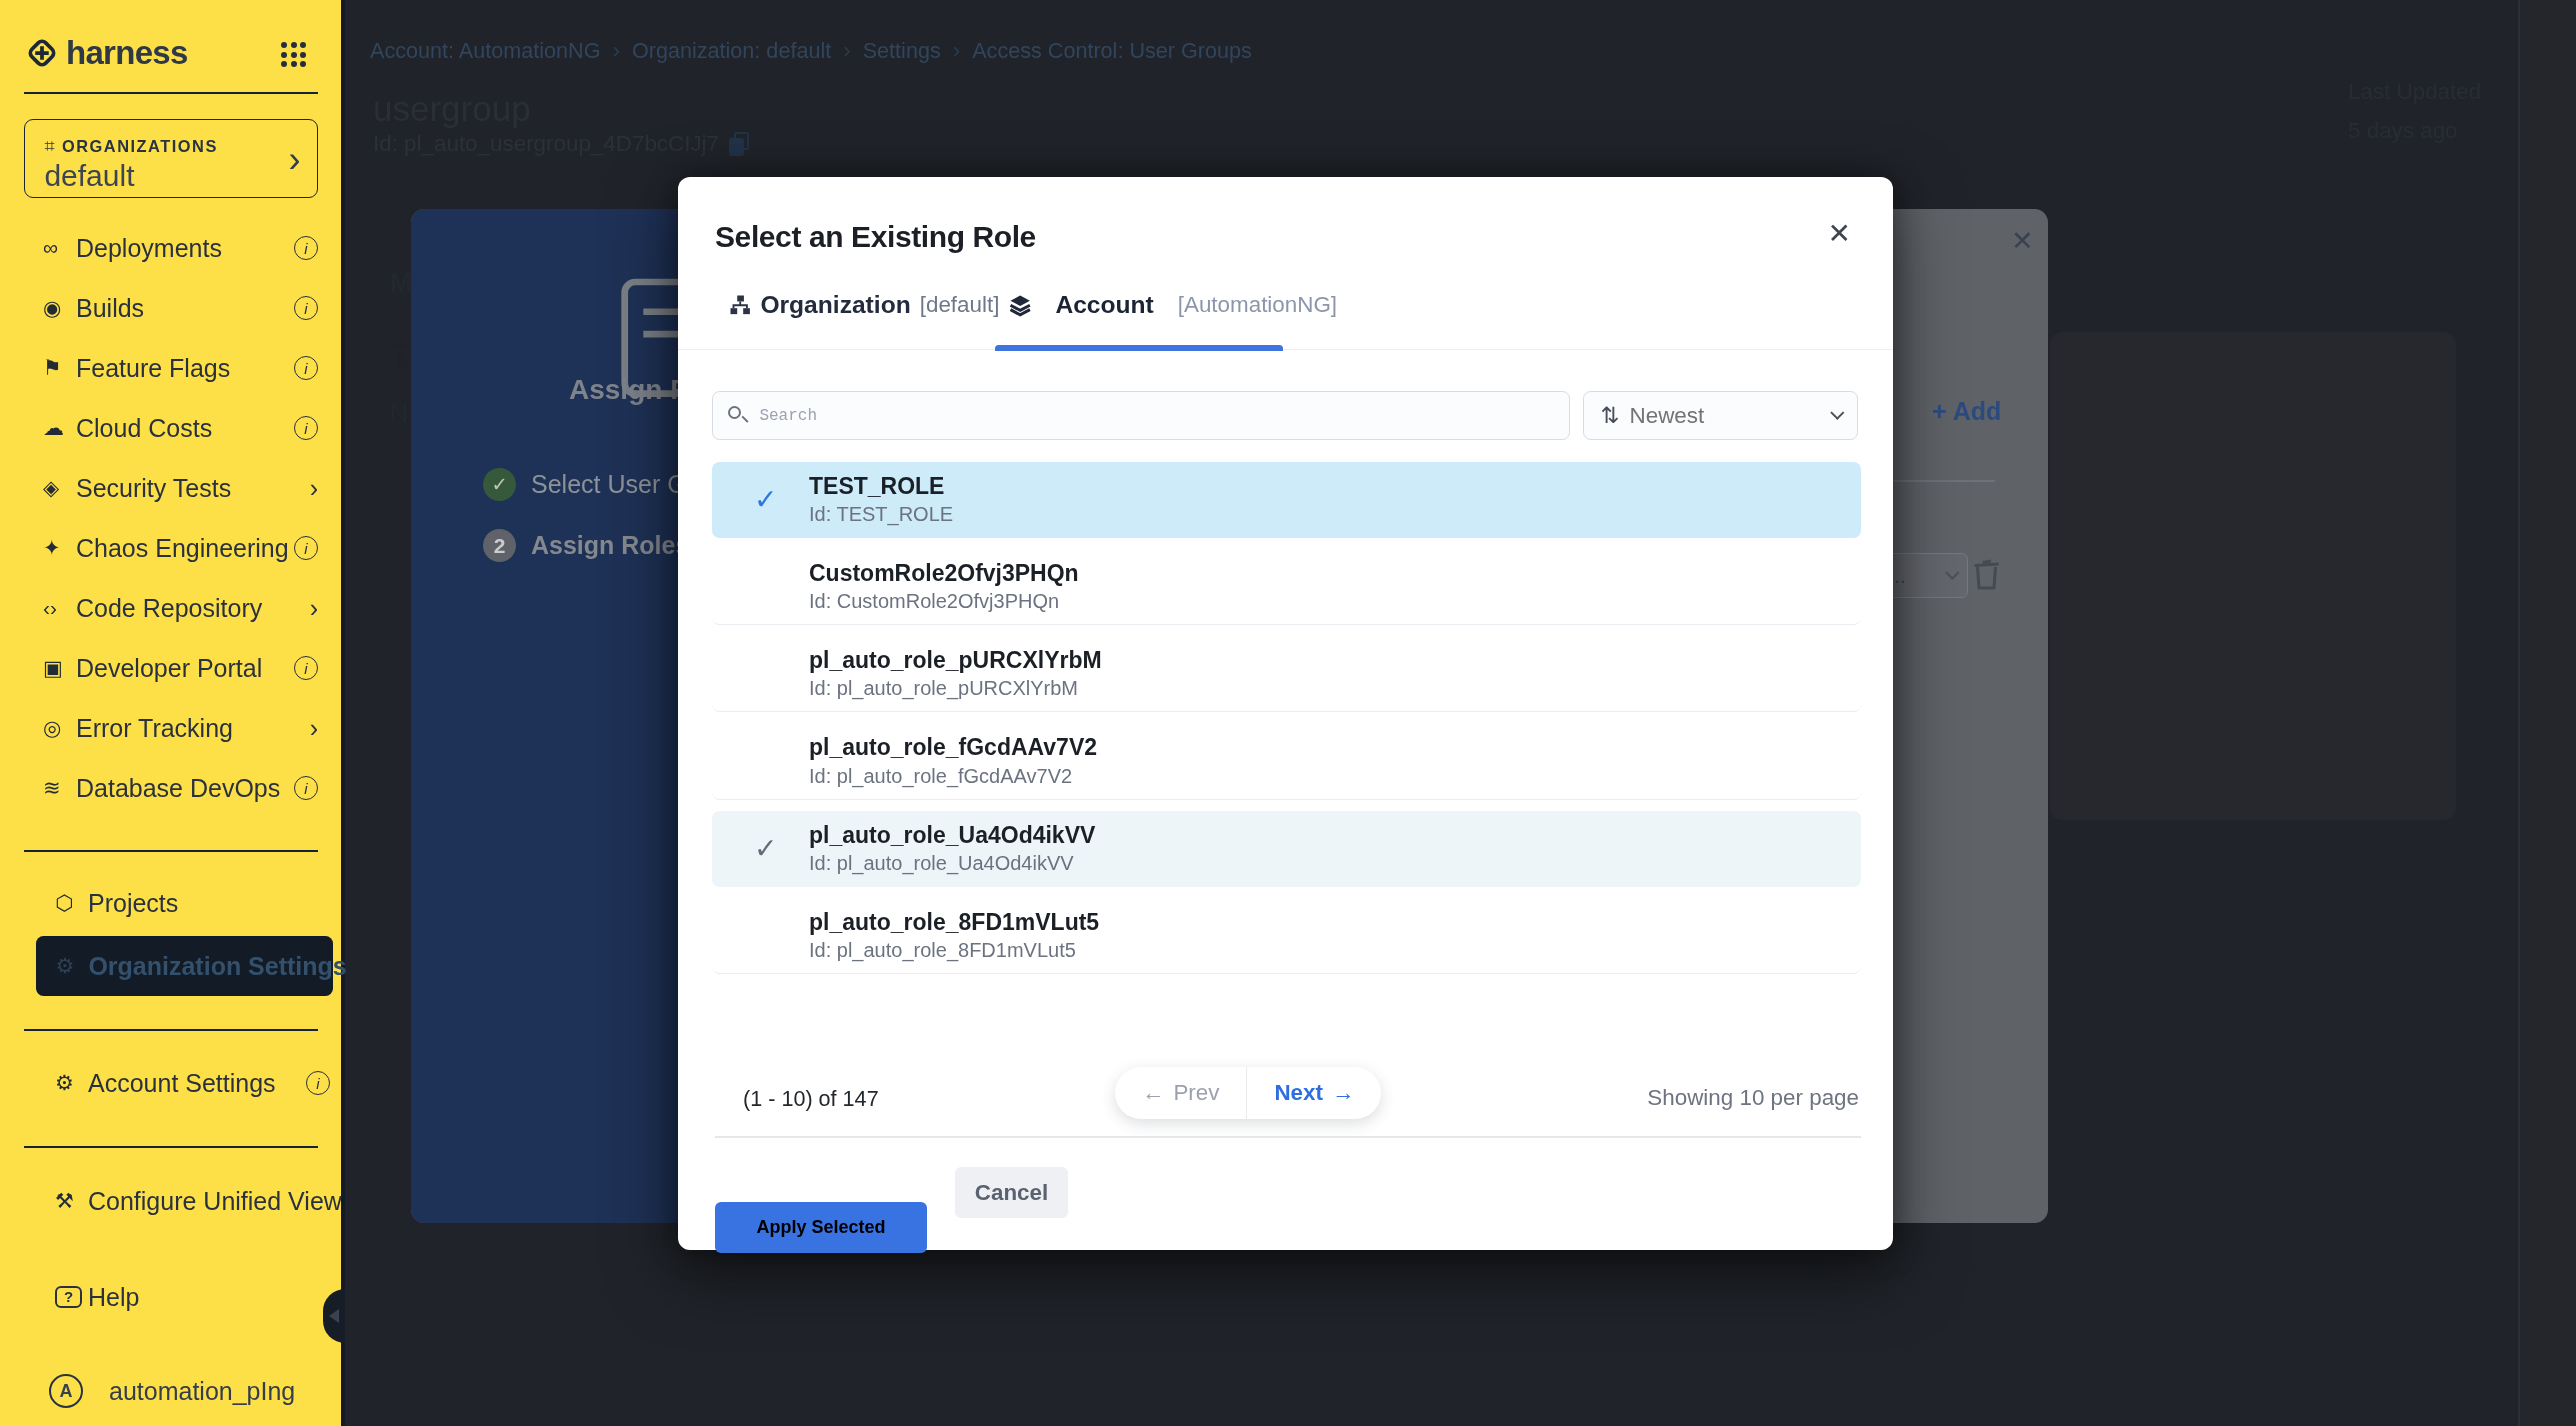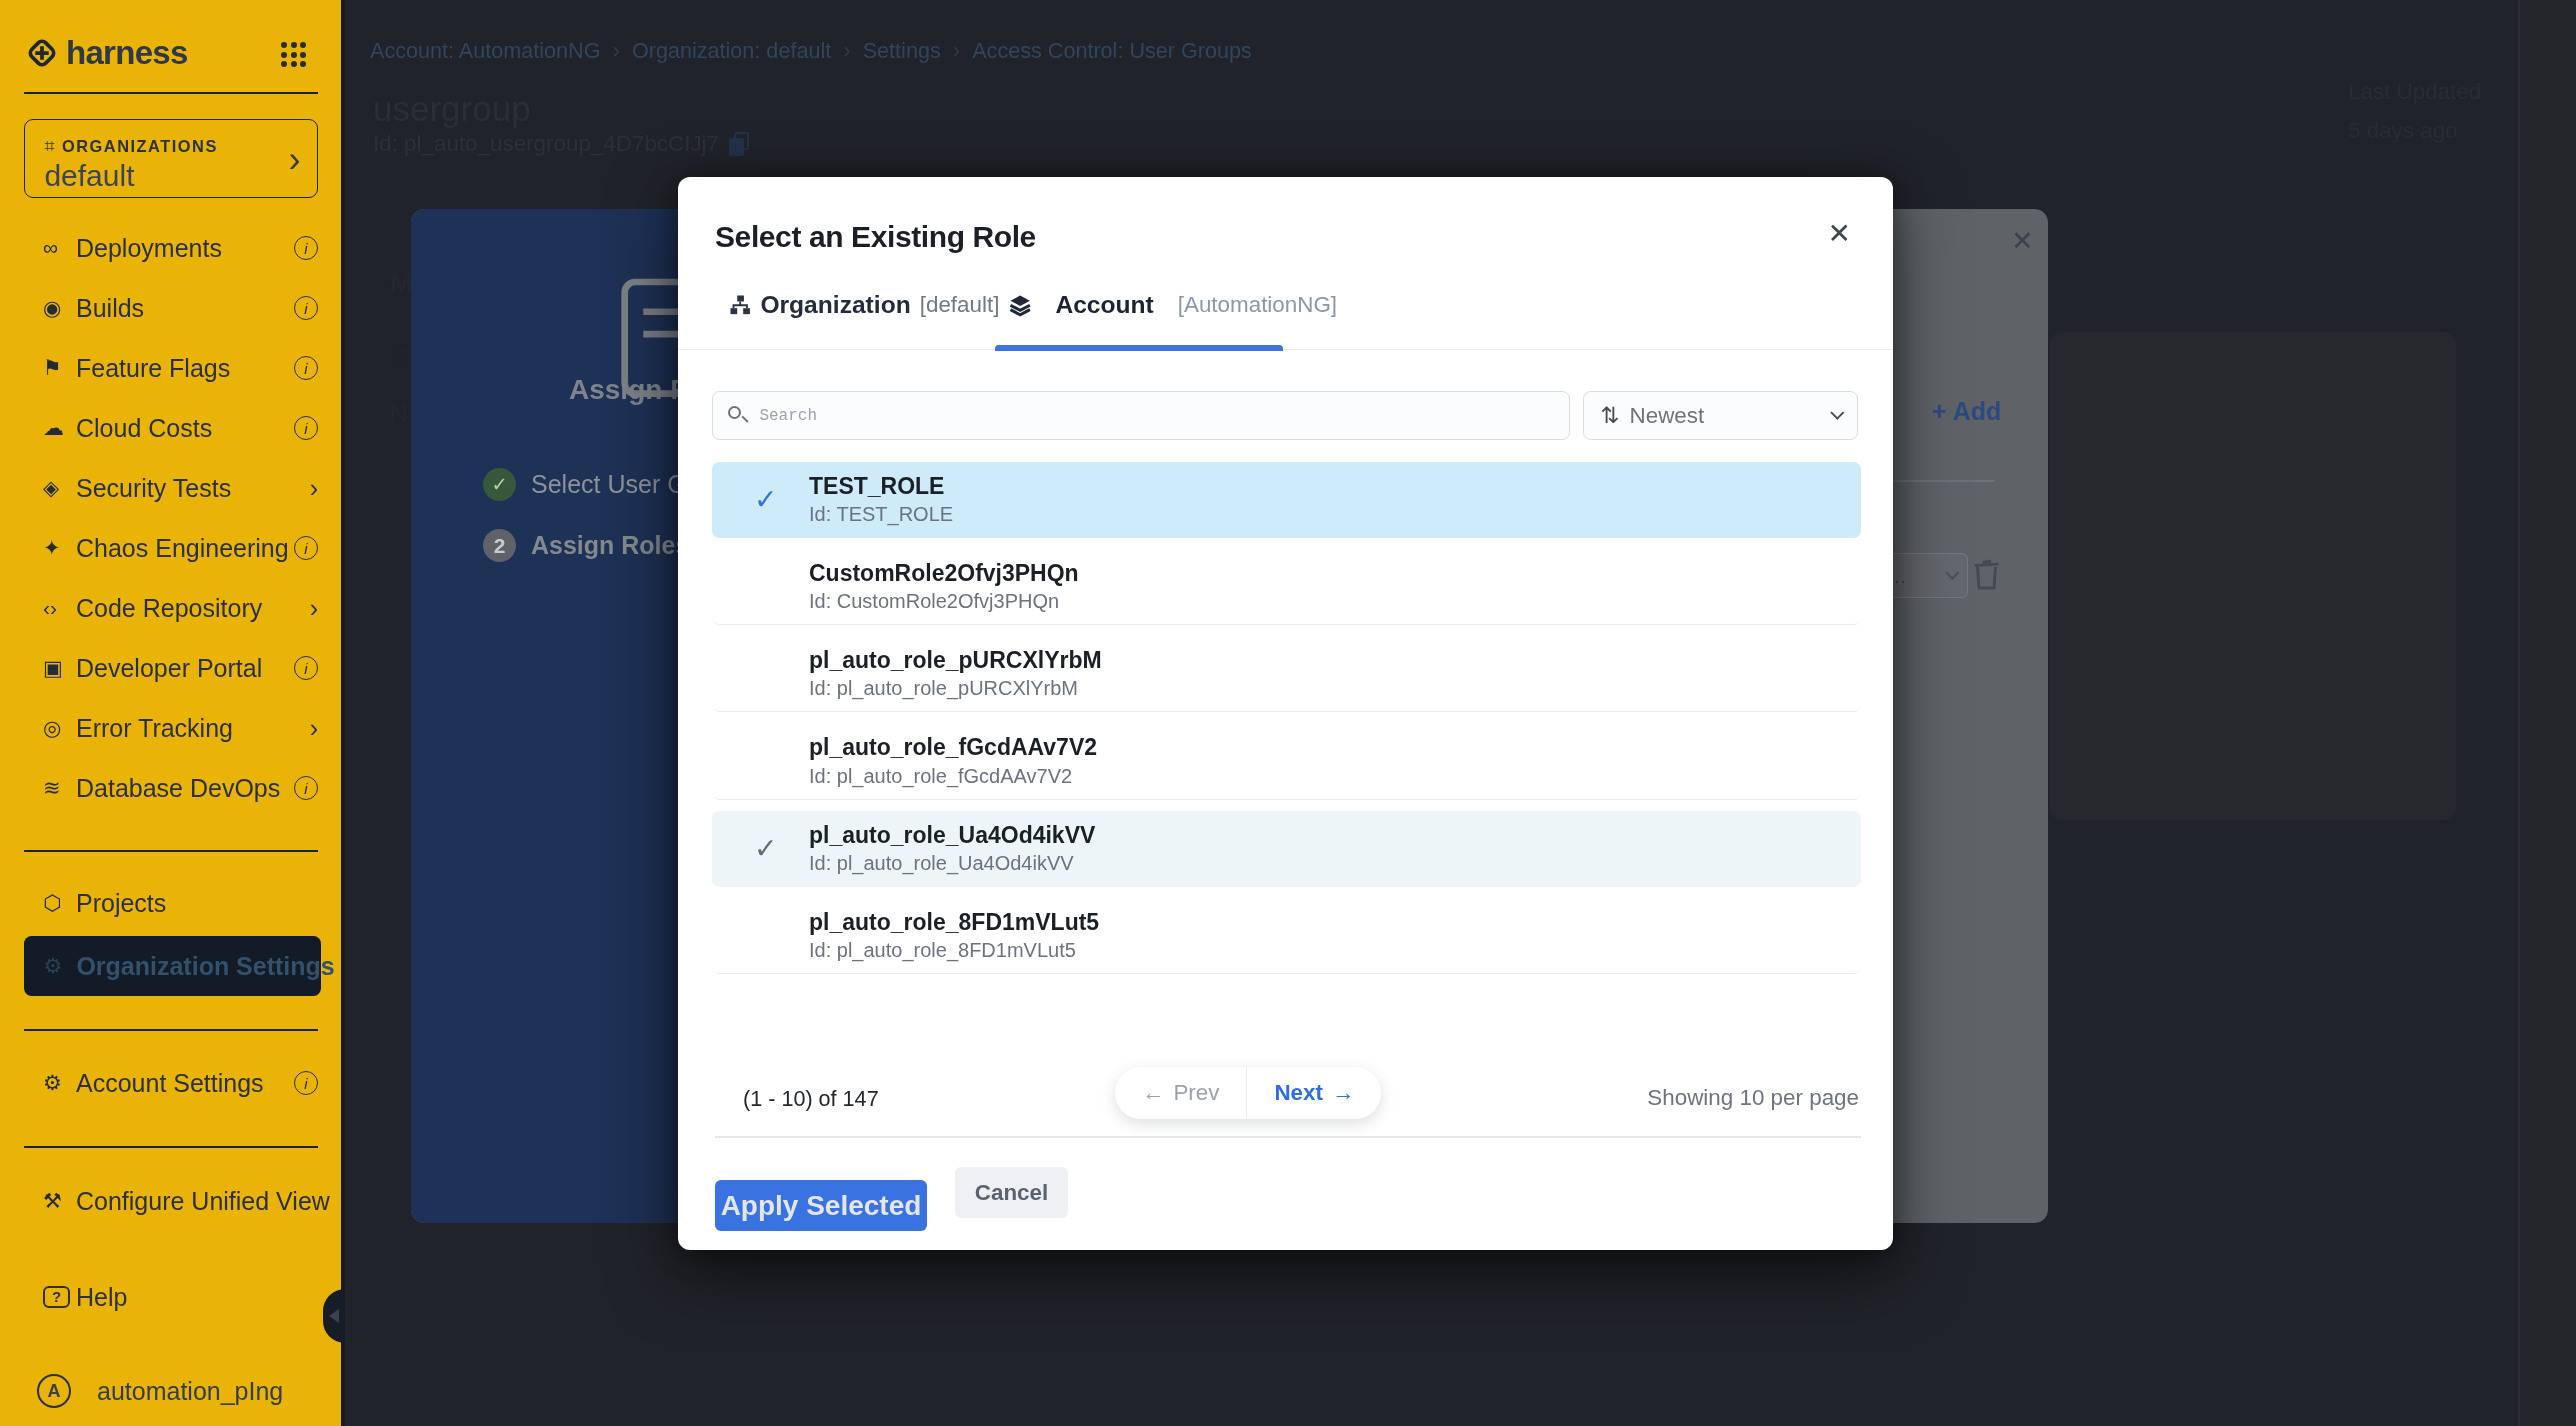--- a/index.html
+++ b/index.html
@@ -4,21 +4,21 @@
 <style>
   * { margin:0; padding:0; box-sizing:border-box; }
   html,body { width:2576px; height:1427px; }
   body {
     position:relative; overflow:hidden;
     background:#202329;
     font-family:"Liberation Sans","DejaVu Sans",sans-serif;
     -webkit-font-smoothing:antialiased;
   }
   
-  .sidebar { position:absolute; left:0; top:0; width:345px; height:1427px; background:#eab308; z-index:5; }
+  .sidebar { position:absolute; left:0; top:0; width:345px; height:1427px; background:#fde047; z-index:5;padding-left:12px; }
   .sidebar-edge { position:absolute; right:0; top:0; width:4.5px; height:100%; background:#141a24; }
   .logo-row { position:absolute; left:27px; top:34px; width:292px; height:37px; display:flex; align-items:center; }
   .logo-mark { width:30px; height:30px; flex:none; }
   .logo-text { font-size:33px; font-weight:700; color:#2f3845; margin-left:9px; letter-spacing:-0.7px; }
   .grid-icon { position:absolute; right:39px; top:42px; width:25px; height:25px; display:grid; grid-template-columns:repeat(3,1fr); gap:3.7px; }
   .grid-icon i { width:6px; height:6px; border-radius:50%; background:#272e39; }
   .side-div { position:absolute; left:24px; width:294px; height:2.2px; background:#152334; }
   .org-box { position:absolute; left:24px; top:119px; width:294px; height:79px; border:1.5px solid #1c2431; border-radius:9px; }
   .org-box .org-label-row { position:absolute; left:19.4px; top:16.4px; display:flex; align-items:center; gap:7.5px; }
   .org-glyph { font-size:18px; color:#2b3340; }
@@ -104,21 +104,21 @@
   .role-name { font-size:23px; font-weight:700; color:#1b1f26; line-height:27px; }
   .role-id { font-size:20px; color:#6b7280; line-height:24px; }
   
   .pag-range { position:absolute; left:37px; top:909px; font-size:21.6px; color:#23272e;margin-left:28px; }
   .pag-pill { position:absolute; left:437px; top:890px; height:52px; border-radius:26px; background:#fff; box-shadow:0 4.5px 15px rgba(40,48,70,0.16); display:flex; align-items:center; }
   .pag-btn { padding:0 27px; font-size:22.4px; display:flex; align-items:center; gap:9px; height:100%; }
   .pag-prev { color:#9aa0ae; border-right:1.5px solid #e9ebef; }
   .pag-next { color:#2e6ee0; font-weight:600; }
   .pag-per { position:absolute; right:34px; top:908px; font-size:22.4px; color:#6d7380; }
   .modal-div { position:absolute; left:37px; top:959px; width:1146px; height:1.5px; background:#e5e7eb; }
-  .btn-apply { position:absolute; left:37px; top:1003px; width:212px; height:51px; background:#3873e1; border-radius:6px; color:#e5e5e5; font-size:28px; font-weight:700; display:flex; align-items:center; justify-content:center; }
+  .btn-apply { position:absolute; left:37px; top:1025px; width:212px; height:51px; background:#3873e1; border-radius:6px; color:#000000; font-size:18px; font-weight:700; display:flex; align-items:center; justify-content:center; }
   .btn-cancel { position:absolute; left:277px; top:990px; width:113px; height:51px; background:#eef0f4; border-radius:6px; color:#5a6270; font-size:22.4px; font-weight:700; display:flex; align-items:center; justify-content:center; }
 </style>
 </head>
 <body>
 
 <aside class="sidebar">
   <div class="sidebar-edge"></div>
   <div class="logo-row">
     <svg class="logo-mark" viewBox="0 0 40 40">
       <rect x="7" y="7" width="26" height="26" rx="7" transform="rotate(45 20 20)" fill="none" stroke="#1c2838" stroke-width="5"></rect>

